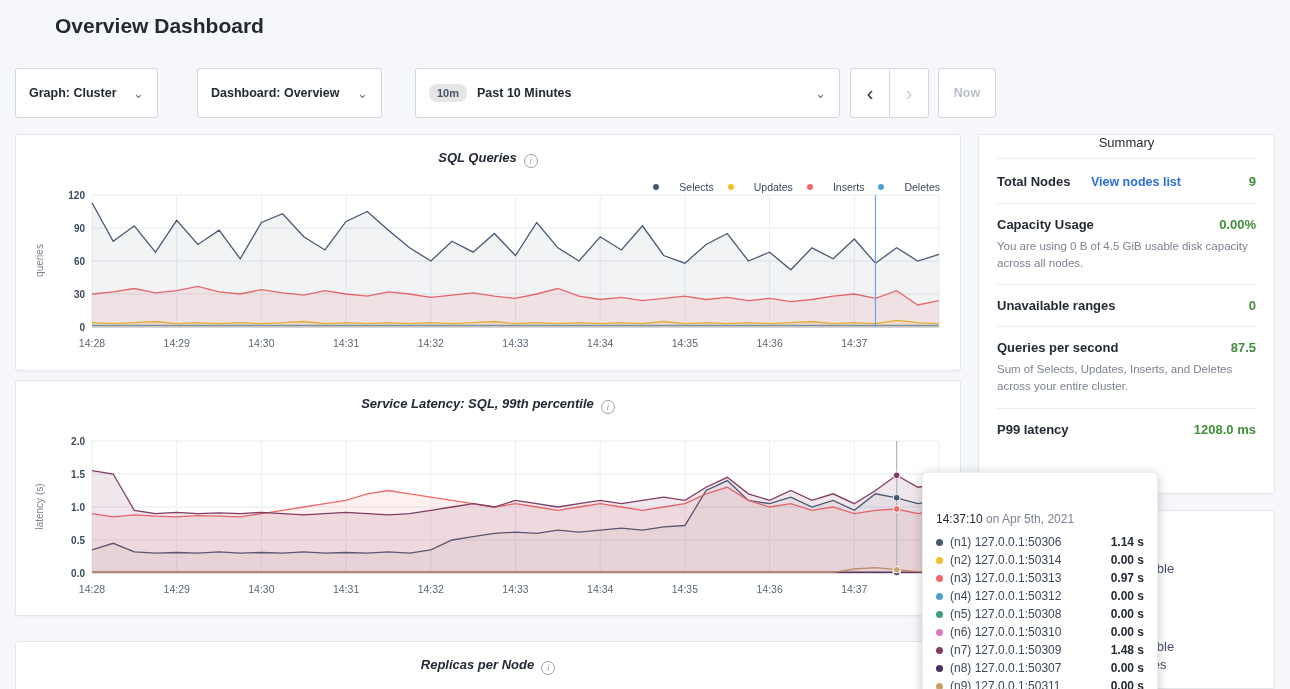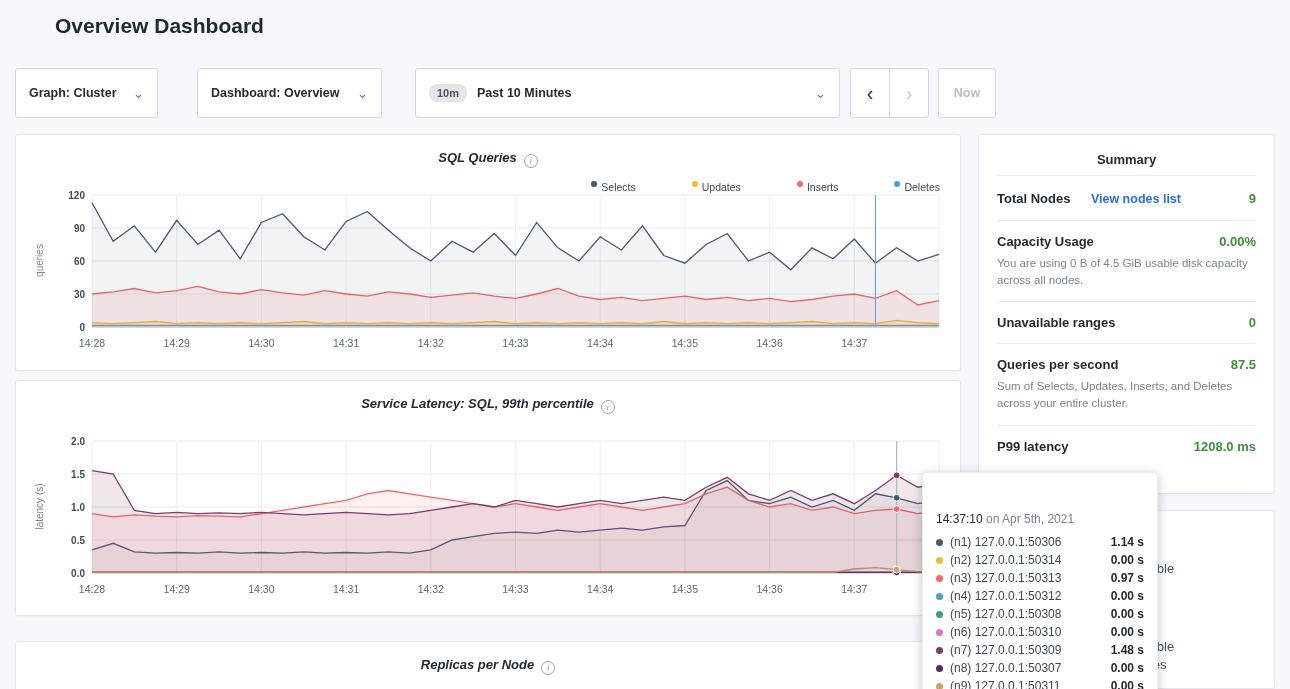--- a/index.html
+++ b/index.html
@@ -38,32 +38,32 @@
   #events-panel  { left:978px; top:510px; width:297px; height:179px; overflow:hidden; }
 
   .chart-title { font-size:13px; font-weight:700; text-align:center; margin-top:15px; color:#242a35;font-style:italic; }
   .info {
     display:inline-flex; align-items:center; justify-content:center;
     width:14px; height:14px; border:1px solid #9aa1ad; border-radius:50%;
     font-size:9px; color:#9aa1ad; margin-left:7px; font-weight:400;
     vertical-align:-2px; cursor:pointer;
   }
   .legend { position:absolute; right:20px; top:46px; display:flex; gap:14px; align-items:center; }
-  .legend .l-item { display:flex; align-items:flex-start; gap:4px; font-size:10.5px; color:#3c4858;margin-left:42px; }
+  .legend .l-item { display:flex; align-items:center; gap:20px; font-size:10.5px; color:#3c4858; }
   .legend .dot { width:6px; height:6px; border-radius:50%; }
   .y-label {
     position:absolute; left:-47px; top:120px; width:140px; text-align:center;
     font-size:10px; color:#7b8291; transform:rotate(-90deg);
   }
   .chart-svg { position:absolute; left:30px; top:52px; }
   svg text.ytick { font:700 10px "Liberation Sans", sans-serif; fill:#3d4c60; }
   svg text.xtick { font:400 10.5px "Liberation Sans", sans-serif; fill:#5a6673; }
 
   
-  .summary-title { font-size:13px; font-weight:700; text-align:center; margin-top:17px; margin-bottom:8px; }
+  .summary-title { font-size:13px; font-weight:400; text-align:center; margin-bottom:8px; }
   .summary-row { padding:13px 0; border-top:1px solid #e9ebef; }
   .summary-row:first-of-type { border-top:none; }
   .sr-head { display:flex; justify-content:space-between; align-items:baseline; }
   .sr-label { font-weight:700; font-size:13px; color:#242a35; }
   .sr-link { color:#2a6fdb; font-weight:700; font-size:12.5px; margin-left:16px; cursor:pointer; text-decoration:none; }
   .sr-value { color:#3f9038; font-weight:700; font-size:13px; }
   .sr-desc { color:#7b8291; font-size:11.5px; line-height:1.45; margin-top:6px; }
 
   
   .ev { position:absolute; font-size:13px; color:#44506b; white-space:nowrap; cursor:pointer; }

